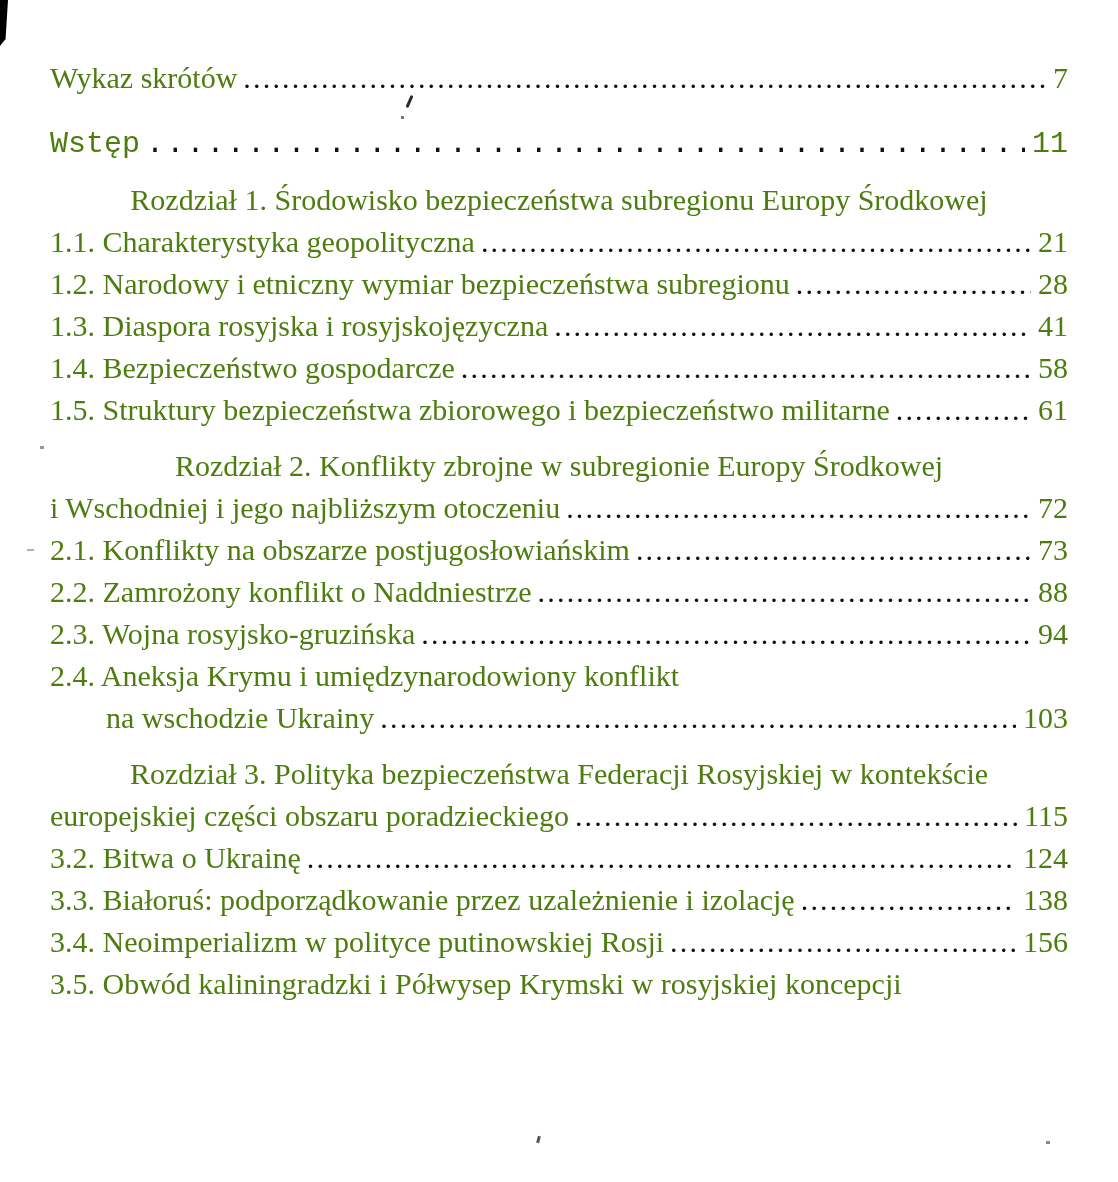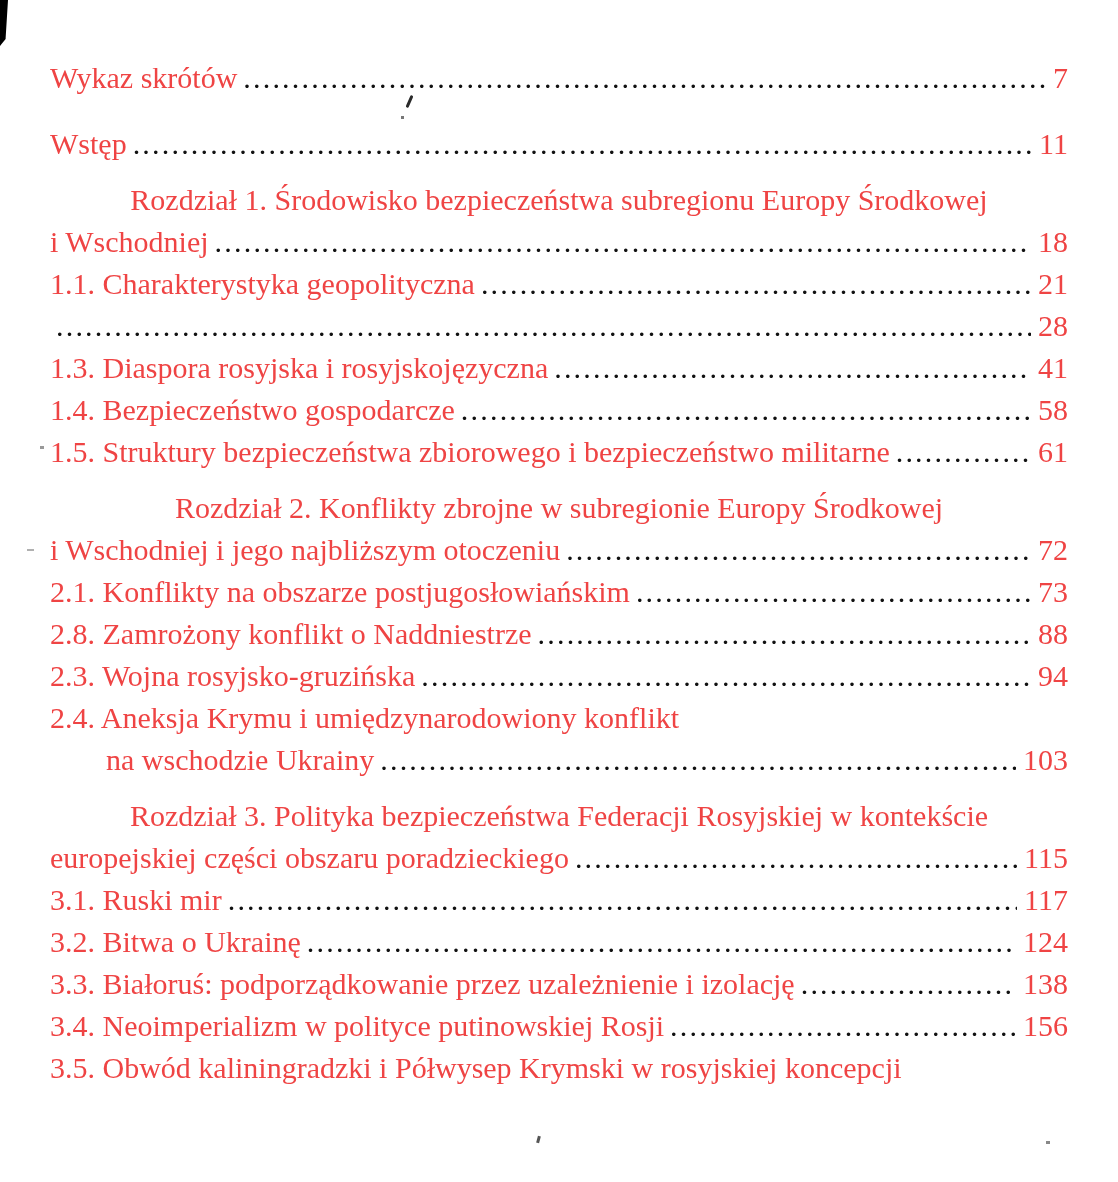--- a/index.html
+++ b/index.html
@@ -9,25 +9,25 @@
     background: #ffffff;
     overflow: hidden;
   }
   .page {
     position: relative;
     width: 1118px; height: 1182px;
     padding: 57px 50px 0 50px;
     font-family: "Liberation Serif", "DejaVu Serif", serif;
     font-size: 30px;
     line-height: 42px;
-    color: #ef4444;
+    color: #4d7c0f;
   }
   .toc { width: 100%; }
   .entry { margin: 0; }
-  .entry.sp-lg { margin-top: 24px; }
+  .entry.sp-lg { margin-top: 24px; font-family: Liberation Mono, monospace; }
   .entry.sp-md { margin-top: 14px; text-align: center; }
   .line { white-space: nowrap; }
   .line-last { display: flex; align-items: baseline; }
   .line-last.indented { padding-left: 56px; }
   .title { flex: 0 0 auto; white-space: pre; }
   .leader {
     flex: 1 1 auto;
     overflow: hidden;
     white-space: nowrap;
     min-width: 18px;
@@ -79,35 +79,31 @@
       </div>
       <div class="entry sp-lg">
         <div class="line line-last">
           <span class="title">Wstęp</span>
           <span class="leader"></span>
           <span class="pagenum">11</span>
         </div>
       </div>
       <div class="entry sp-md chapter">
         <div class="line">Rozdział 1. Środowisko bezpieczeństwa subregionu Europy Środkowej</div>
-        <div class="line line-last">
-          <span class="title">i Wschodniej</span>
-          <span class="leader"></span>
-          <span class="pagenum">18</span>
-        </div>
       </div>
       <div class="entry">
         <div class="line line-last">
           <span class="title">1.1. Charakterystyka geopolityczna</span>
           <span class="leader"></span>
           <span class="pagenum">21</span>
         </div>
       </div>
       <div class="entry">
         <div class="line line-last">
+          <span class="title">1.2. Narodowy i etniczny wymiar bezpieczeństwa subregionu</span>
           <span class="leader"></span>
           <span class="pagenum">28</span>
         </div>
       </div>
       <div class="entry">
         <div class="line line-last">
           <span class="title">1.3. Diaspora rosyjska i rosyjskojęzyczna</span>
           <span class="leader"></span>
           <span class="pagenum">41</span>
         </div>
@@ -136,21 +132,21 @@
       </div>
       <div class="entry">
         <div class="line line-last">
           <span class="title">2.1. Konflikty na obszarze postjugosłowiańskim</span>
           <span class="leader"></span>
           <span class="pagenum">73</span>
         </div>
       </div>
       <div class="entry">
         <div class="line line-last">
-          <span class="title">2.8. Zamrożony konflikt o Naddniestrze</span>
+          <span class="title">2.2. Zamrożony konflikt o Naddniestrze</span>
           <span class="leader"></span>
           <span class="pagenum">88</span>
         </div>
       </div>
       <div class="entry">
         <div class="line line-last">
           <span class="title">2.3. Wojna rosyjsko-gruzińska</span>
           <span class="leader"></span>
           <span class="pagenum">94</span>
         </div>
@@ -162,27 +158,20 @@
           <span class="leader"></span>
           <span class="pagenum">103</span>
         </div>
       </div>
       <div class="entry sp-md chapter">
         <div class="line">Rozdział 3. Polityka bezpieczeństwa Federacji Rosyjskiej w kontekście</div>
         <div class="line line-last">
           <span class="title">europejskiej części obszaru poradzieckiego</span>
           <span class="leader"></span>
           <span class="pagenum">115</span>
-        </div>
-      </div>
-      <div class="entry">
-        <div class="line line-last">
-          <span class="title">3.1. Ruski mir</span>
-          <span class="leader"></span>
-          <span class="pagenum">117</span>
         </div>
       </div>
       <div class="entry">
         <div class="line line-last">
           <span class="title">3.2. Bitwa o Ukrainę</span>
           <span class="leader"></span>
           <span class="pagenum">124</span>
         </div>
       </div>
       <div class="entry">

